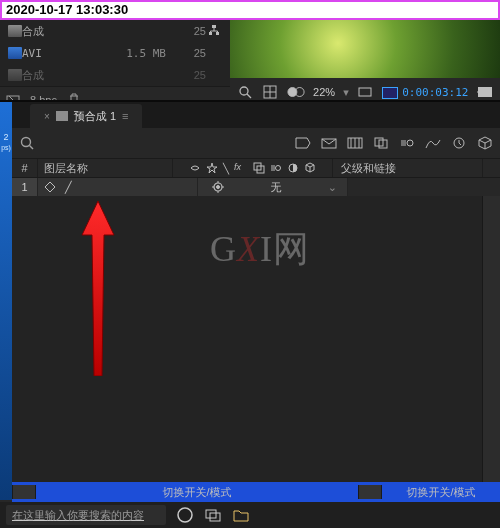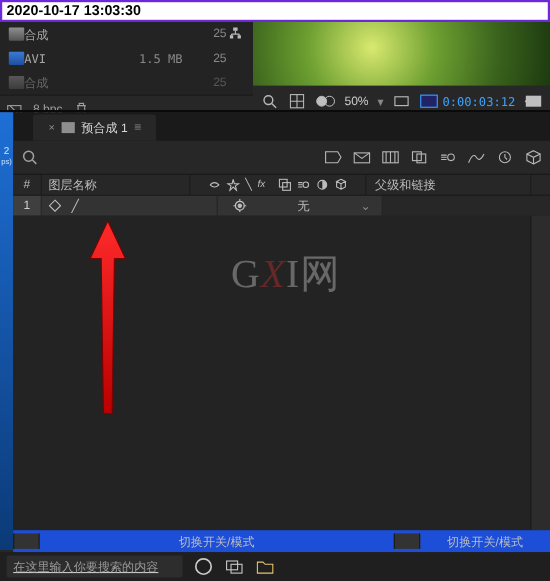--- a/index.html
+++ b/index.html
@@ -1,39 +1,39 @@
 <!DOCTYPE html>
 <html><head>
 <meta charset="utf-8">
 <style>
   * { box-sizing: border-box; margin: 0; padding: 0; }
   html, body { width: 500px; height: 528px; overflow: hidden; font-family: "Microsoft YaHei", Arial, sans-serif; }
   body { background: #272727; color: #bfbfbf; font-size: 11px; position: relative; }
 
   
-  .timestamp-banner { position: absolute; top: 0; left: 0; width: 500px; height: 20px; background: #fff; border: 2px solid #6d28d9; padding: 0 4px; font-family: Arial, sans-serif; font-size: 13px; font-weight: bold; color: #000; line-height: 16px; z-index: 100; }
+  .timestamp-banner { position: absolute; top: 0; left: 0; width: 500px; height: 20px; background: #fff; border: 2px solid #d946ef; padding: 0 4px; font-family: Arial, sans-serif; font-size: 13px; font-weight: bold; color: #000; line-height: 16px; z-index: 100; }
 
   
   .project-area { position: absolute; top: 20px; left: 0; width: 500px; height: 80px; background: #232323; display: flex; }
   .project-list { width: 230px; height: 100%; background: #232323; }
   .asset-row { display: flex; align-items: center; height: 22px; padding: 0 8px; gap: 0; font-size: 11px; color: #a7a7a7; }
   .asset-icon { width: 14px; height: 12px; display: inline-block; }
   .comp-icon { background: linear-gradient(#8e8e8e,#555); border-radius: 1px; }
   .avi-icon { background: linear-gradient(#3a7bd5,#1e4fa0); border-radius: 1px; }
   .asset-name { flex: 1; }
   .asset-rate { width: 40px; text-align: right; color: #888; }
   .asset-size { width: 60px; text-align: right; color: #888; }
   .col-icon { width: 16px; text-align: center; color: #bbb; }
   .project-bottom { display: flex; align-items: center; height: 26px; padding: 0 6px; gap: 10px; background: #272727; border-top: 1px solid #1a1a1a; color: #9e9e9e; font-size: 11px; }
   .icon-sq { width: 14px; height: 14px; display: inline-flex; align-items: center; justify-content: center; }
   .preview-pane { flex: 1; position: relative; background: #232323; }
   .preview-img { position: absolute; top: 0; left: 0; right: 0; height: 58px; background: radial-gradient(circle at 40% 40%, #d9e96f 0%, #6ea031 35%, #39621c 70%, #1d3a10 100%); }
   .preview-toolbar { position: absolute; top: 58px; left: 0; right: 0; height: 28px; background: #272727; display: flex; align-items: center; gap: 8px; padding: 0 6px; color: #bfbfbf; }
   .zoom-label { font-size: 11px; color: #ccc; }
-  .timecode-box { display: flex; align-items: center; gap: 4px; color: #3aa3ff; font-family: monospace; font-size: 11px; }
+  .timecode-box { display: flex; align-items: flex-end; gap: 4px; color: #3aa3ff; font-family: monospace; font-size: 11px; }
   .timecode-box .tc-icon { width: 16px; height: 12px; background: #226; border: 1px solid #3aa3ff; }
   .camera-icon { width: 14px; height: 10px; background: #bfbfbf; position: relative; }
   .camera-icon::after { content: ""; position: absolute; left: -4px; top: 2px; border: 3px solid transparent; border-right-color: #bfbfbf; }
 
   .divider { position: absolute; top: 100px; left: 0; width: 500px; height: 2px; background: #0a0a0a; }
 
   
   .timeline-tabbar { position: absolute; top: 102px; left: 0; width: 500px; height: 26px; background: #1a1a1a; display: flex; align-items: flex-end; padding-left: 30px; }
   .timeline-tab { display: flex; align-items: center; gap: 6px; background: #272727; height: 24px; padding: 0 14px; color: #d8d8d8; font-size: 11px; border-top-left-radius: 3px; border-top-right-radius: 3px; }
   .tab-close { color: #888; font-size: 10px; }
@@ -156,21 +156,21 @@
             <rect x="1" y="1" width="12" height="12" fill="none" stroke-width="1"></rect>
             <path d="M1 7 H13 M7 1 V13" stroke-width="1"></path>
           </svg>
         </span>
       <span class="tool-icon">
           <svg width="20" height="14" viewBox="0 0 20 14">
             <circle cx="6" cy="7" r="5" fill="#bfbfbf"></circle>
             <circle cx="14" cy="7" r="5" fill="none" stroke="#bfbfbf"></circle>
           </svg>
         </span>
-      <span class="zoom-label">50%</span>
+      <span class="zoom-label">22%</span>
       <span style="color:#888">▾</span>
       <span class="tool-icon">
           <svg width="14" height="14" viewBox="0 0 14 14">
             <rect x="1" y="3" width="12" height="8" fill="none" stroke="#bfbfbf"></rect>
           </svg>
         </span>
       <span class="timecode-box">
         <span class="tc-icon"></span>
         <span>0:00:03:12</span>
       </span>

